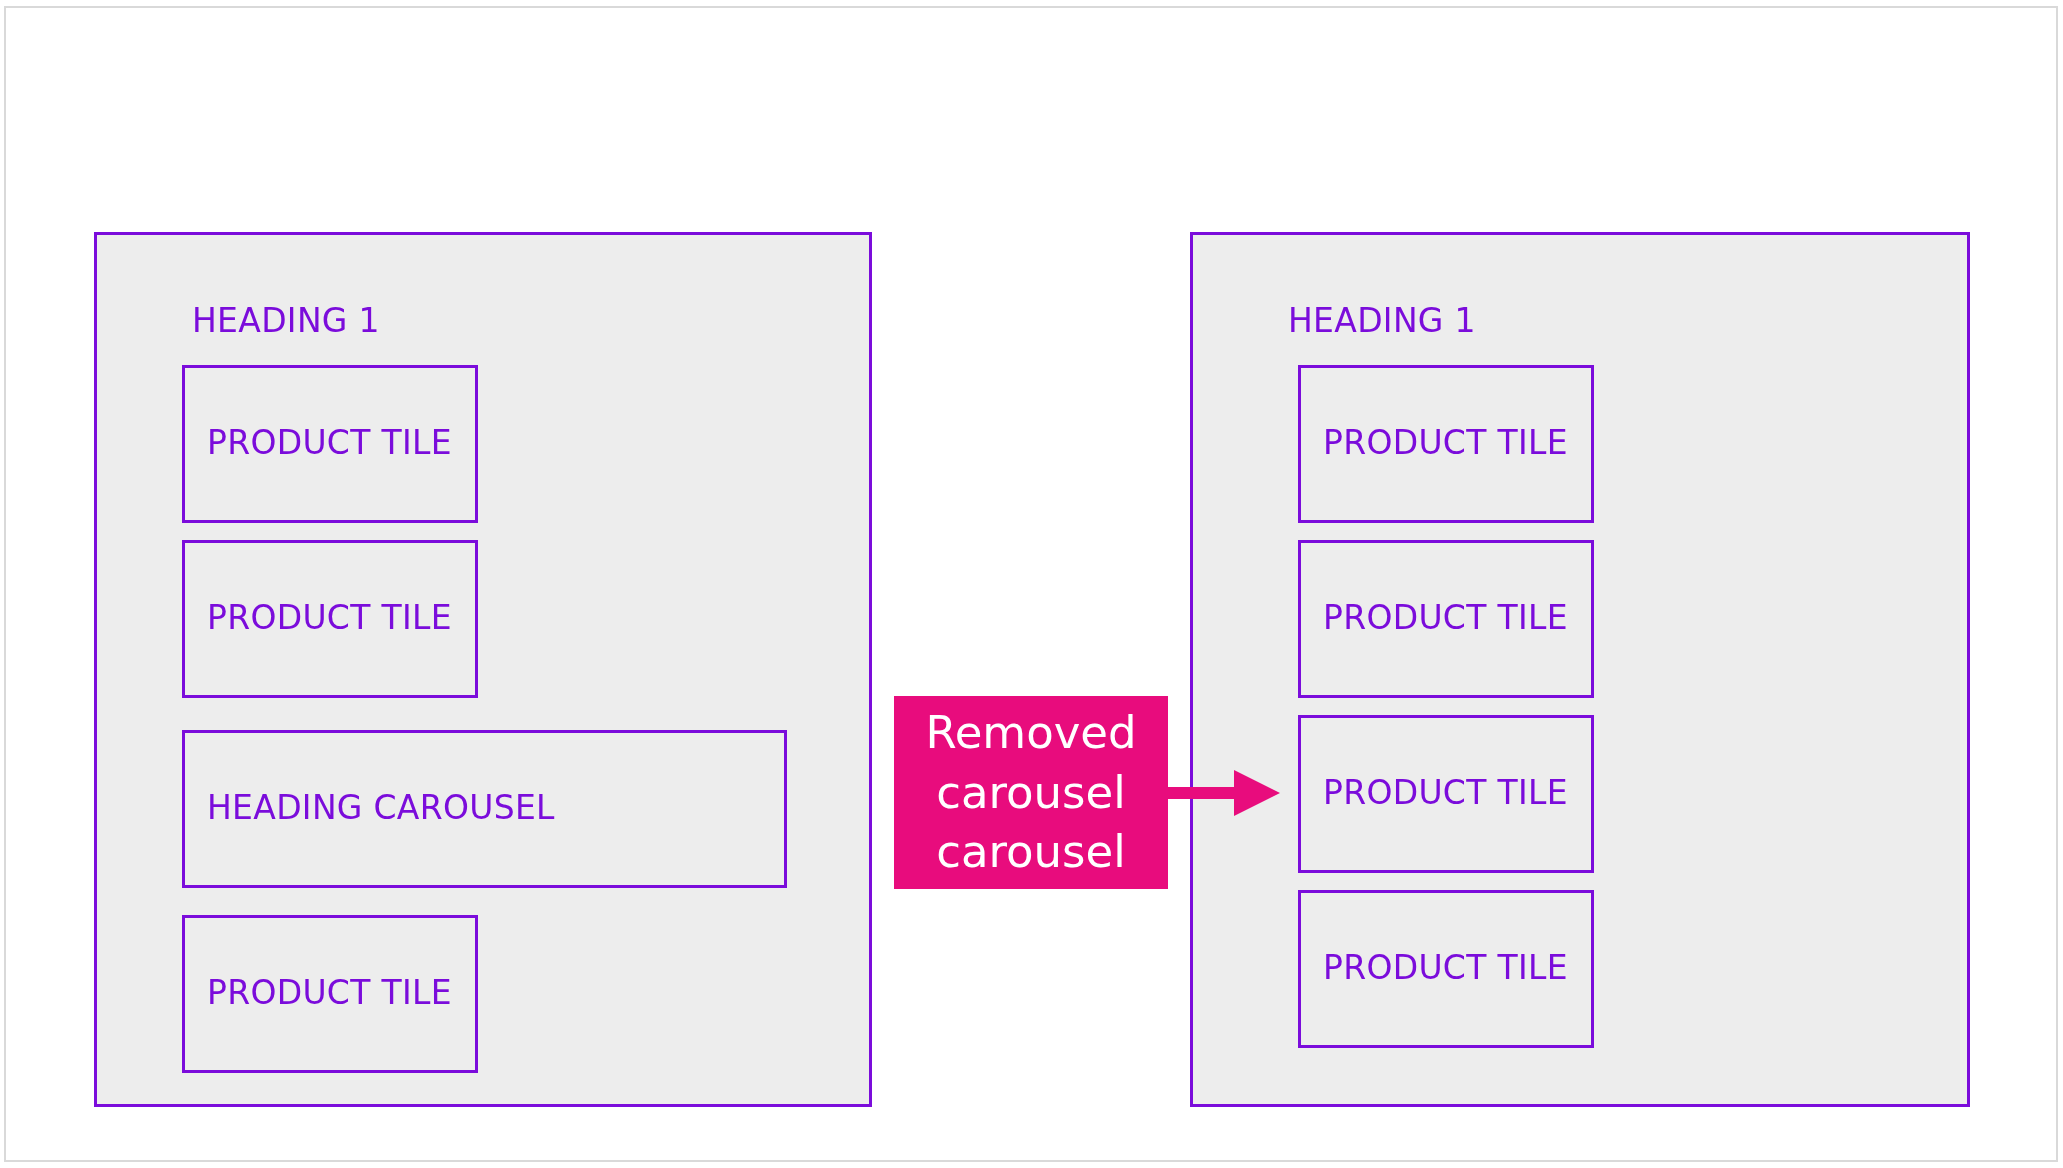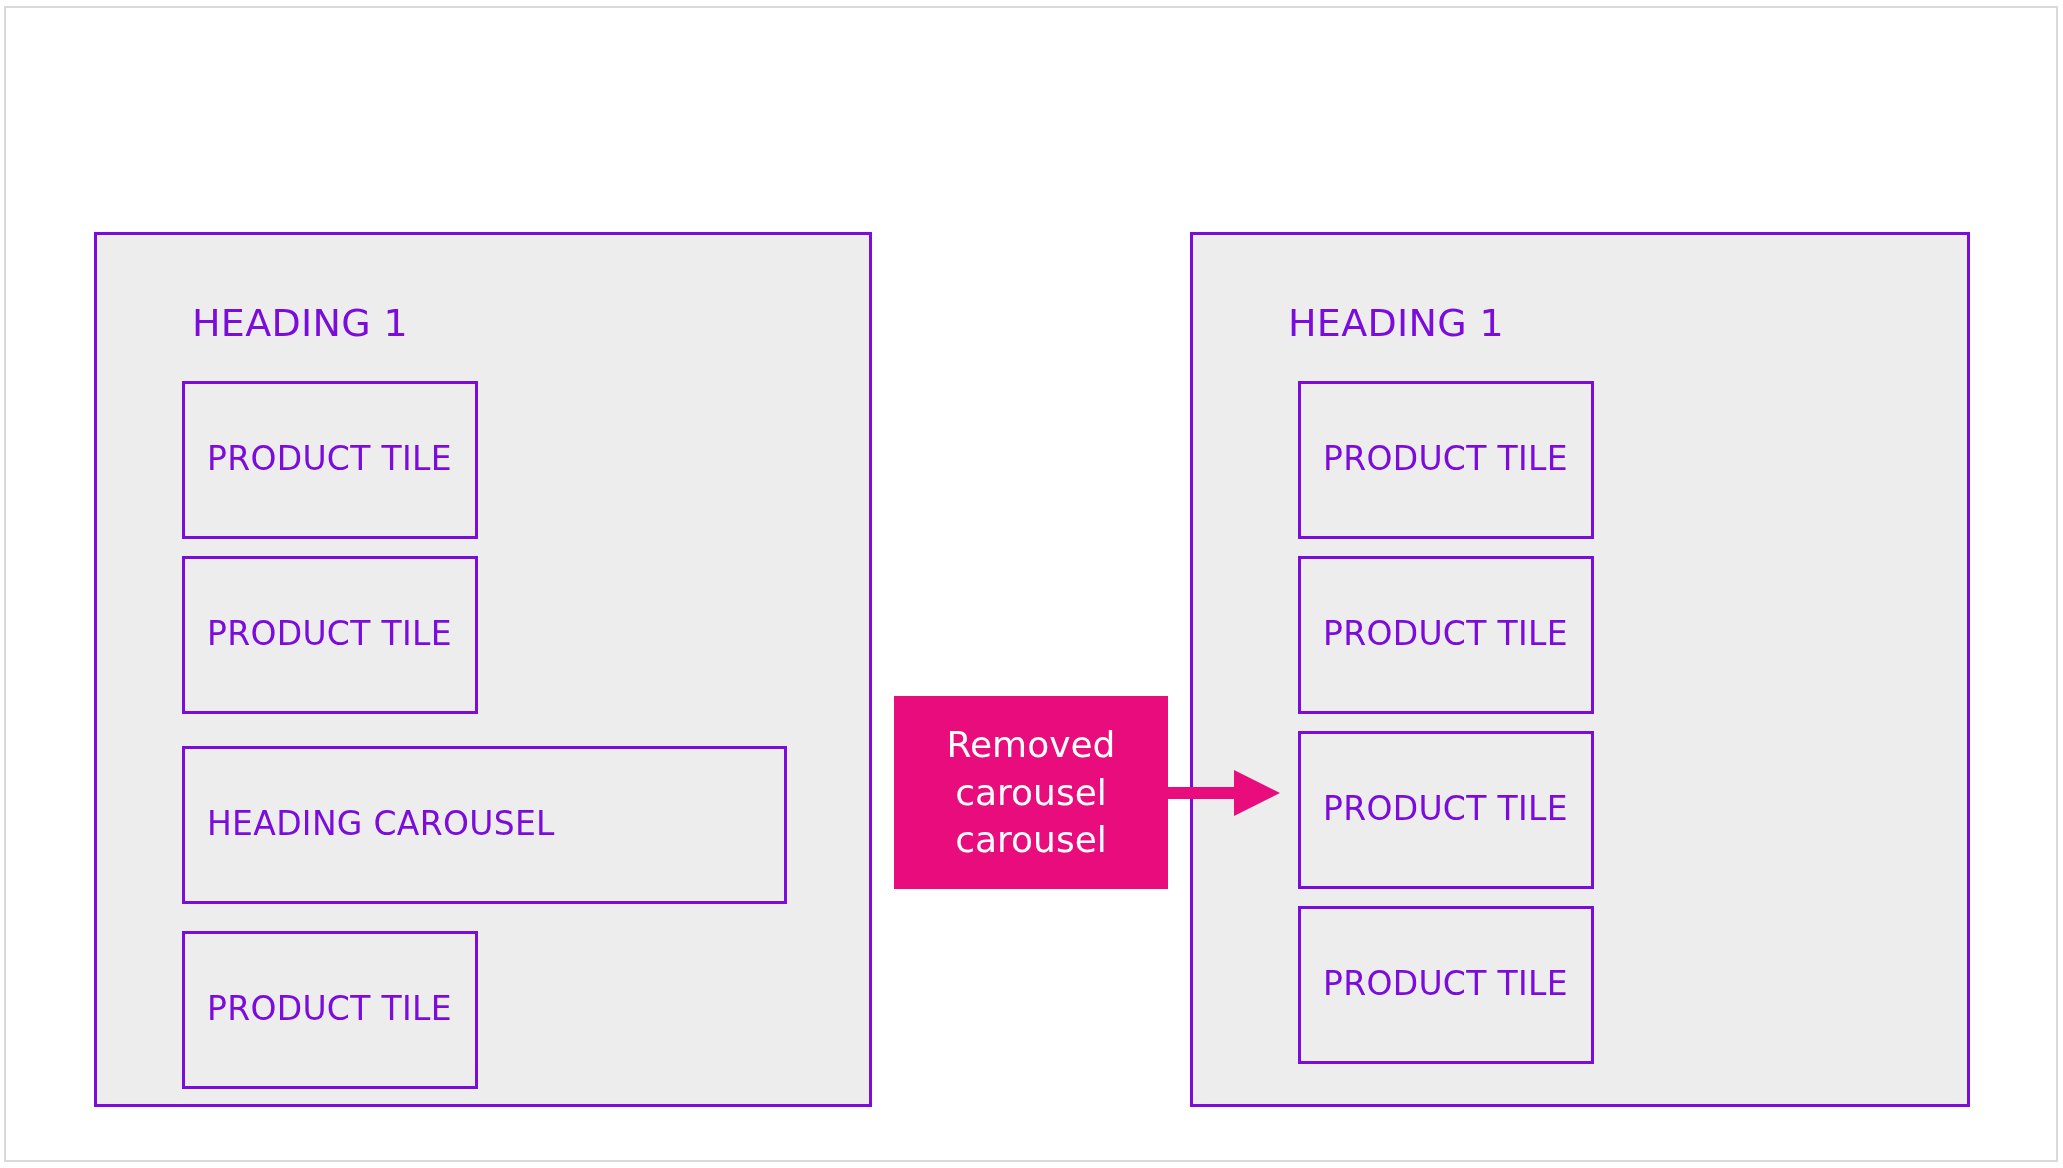--- a/index.html
+++ b/index.html
@@ -77,34 +77,33 @@
     top: 232px;
     width: 780px;
     height: 875px;
   }
 
   .panel-heading {
     position: absolute;
     left: 95px;
     top: 66px;
     color: #7b0cdb;
-    font-size: 38px;
+    font-size: 33px;
     letter-spacing: 0.3px;
     white-space: nowrap;
   }
 
   
   .block {
     position: absolute;
     border: 3px solid #7b0cdb;
     box-sizing: border-box;
     background: transparent;
     display: flex;
     align-items: center;
-    margin-top: 16px;
   }
   .block-label {
     color: #7b0cdb;
     font-size: 33px;
     letter-spacing: 0.3px;
     white-space: nowrap;
     padding-left: 22px;
     position: relative;
     top: -2px;
   }
@@ -127,21 +126,21 @@
     left: 894px;
     top: 696px;
     width: 274px;
     height: 193px;
     background: #e80c7d;
     display: flex;
     flex-direction: column;
     align-items: center;
     justify-content: center;
     color: #ffffff;
-    font-size: 36px;
+    font-size: 45px;
     line-height: 1.33;
     text-align: center;
   }
   #annotation-box .line { display: block; }
 
   #annotation-arrow {
     position: absolute;
     left: 1168px;
     top: 762px;
     width: 112px;

